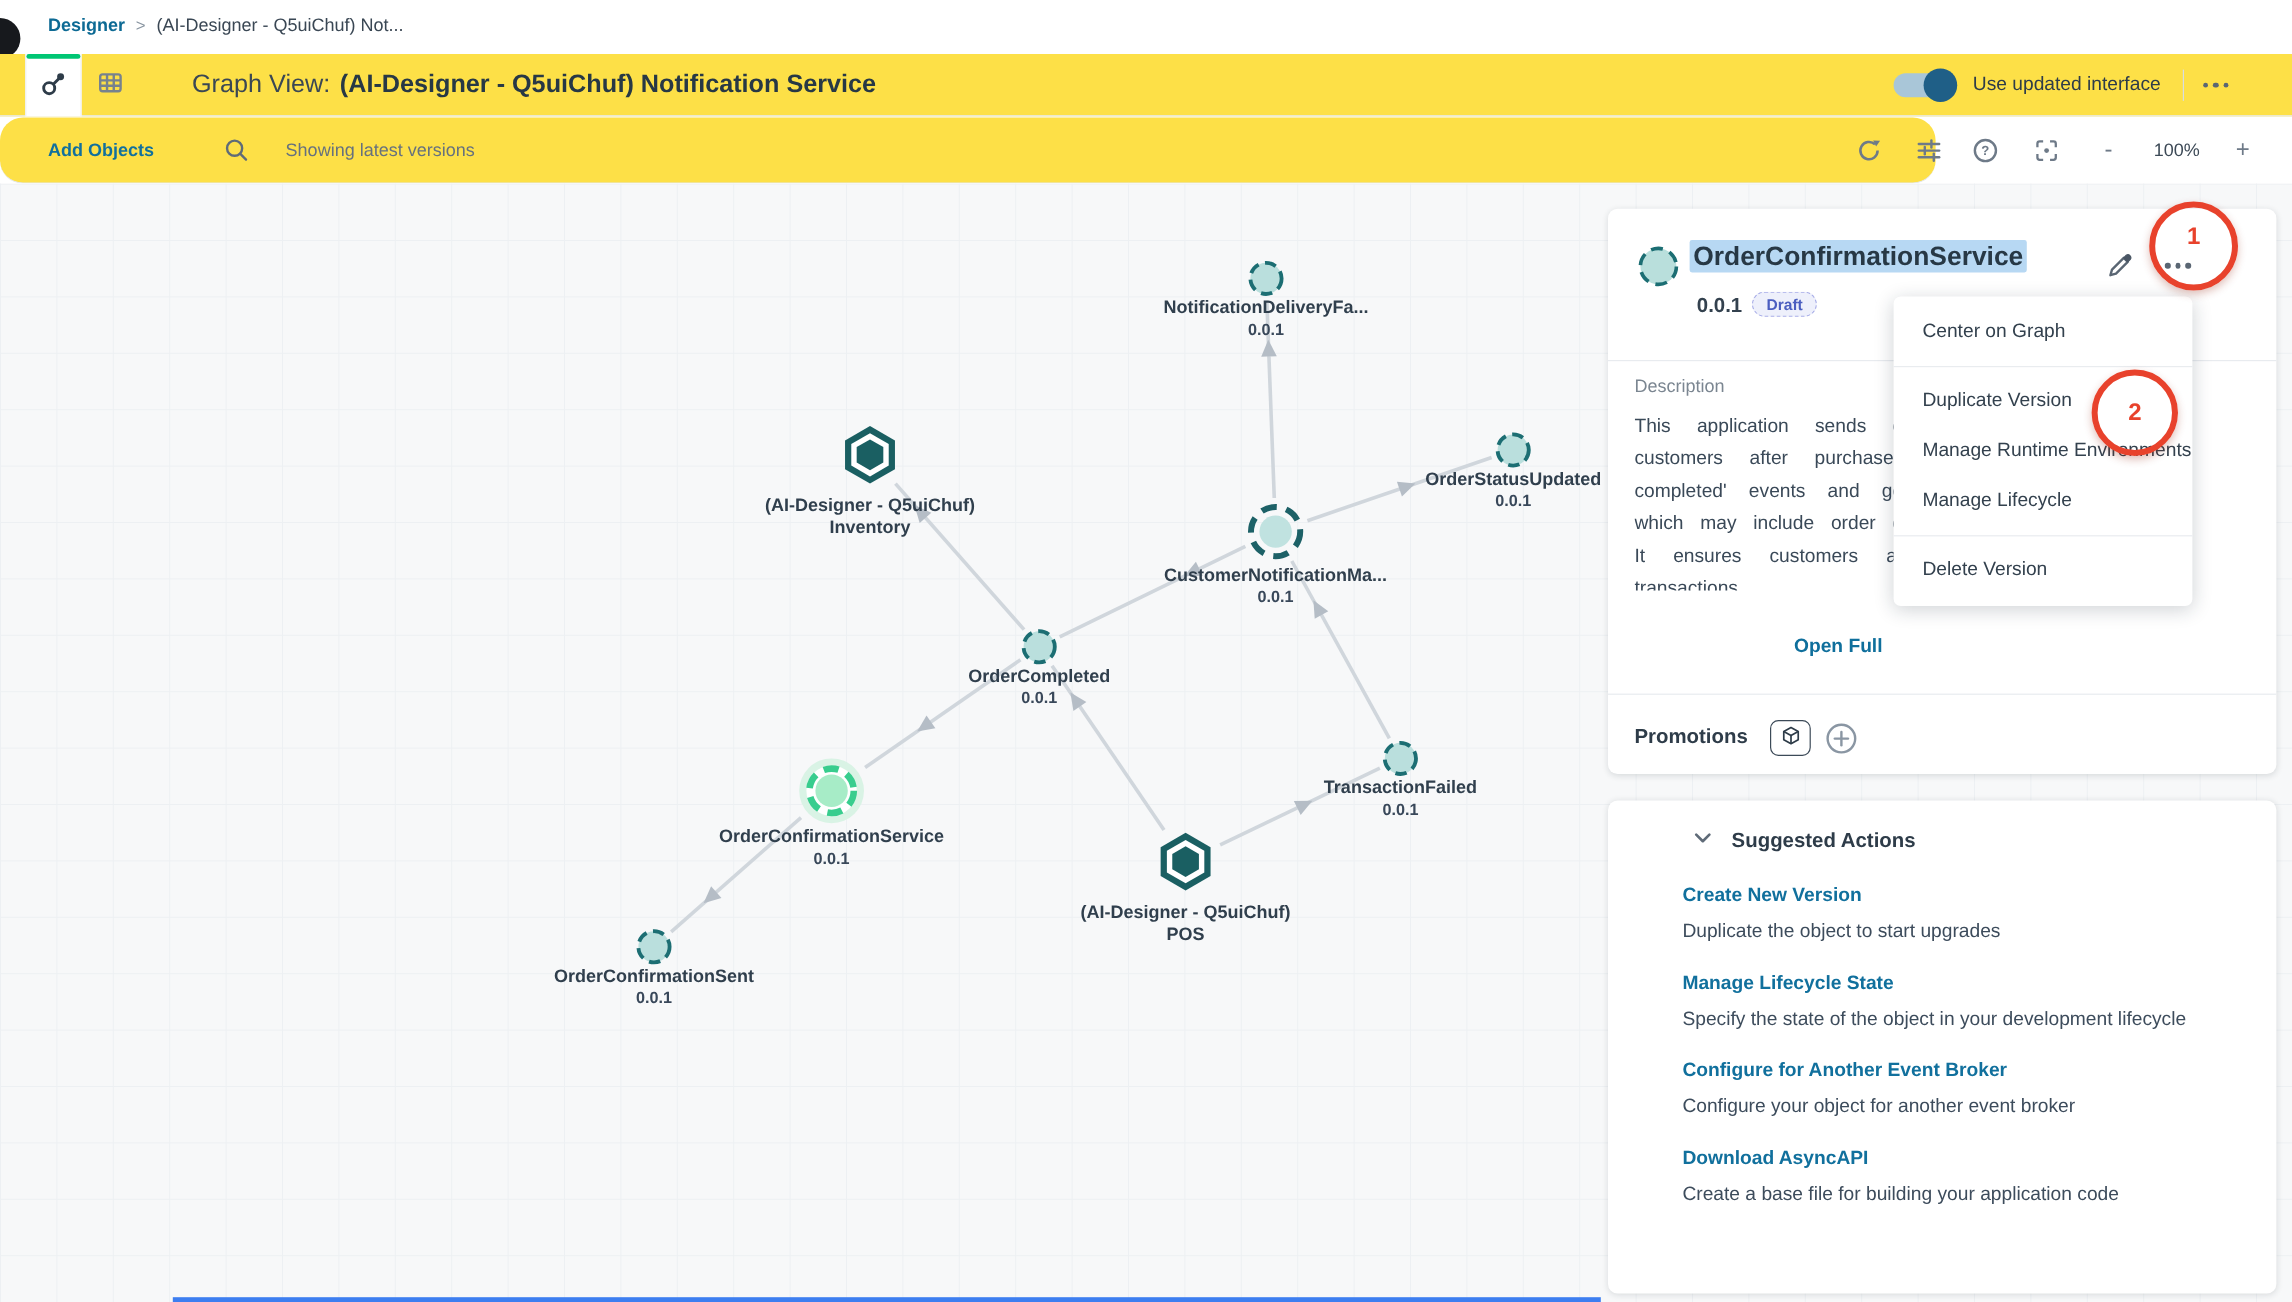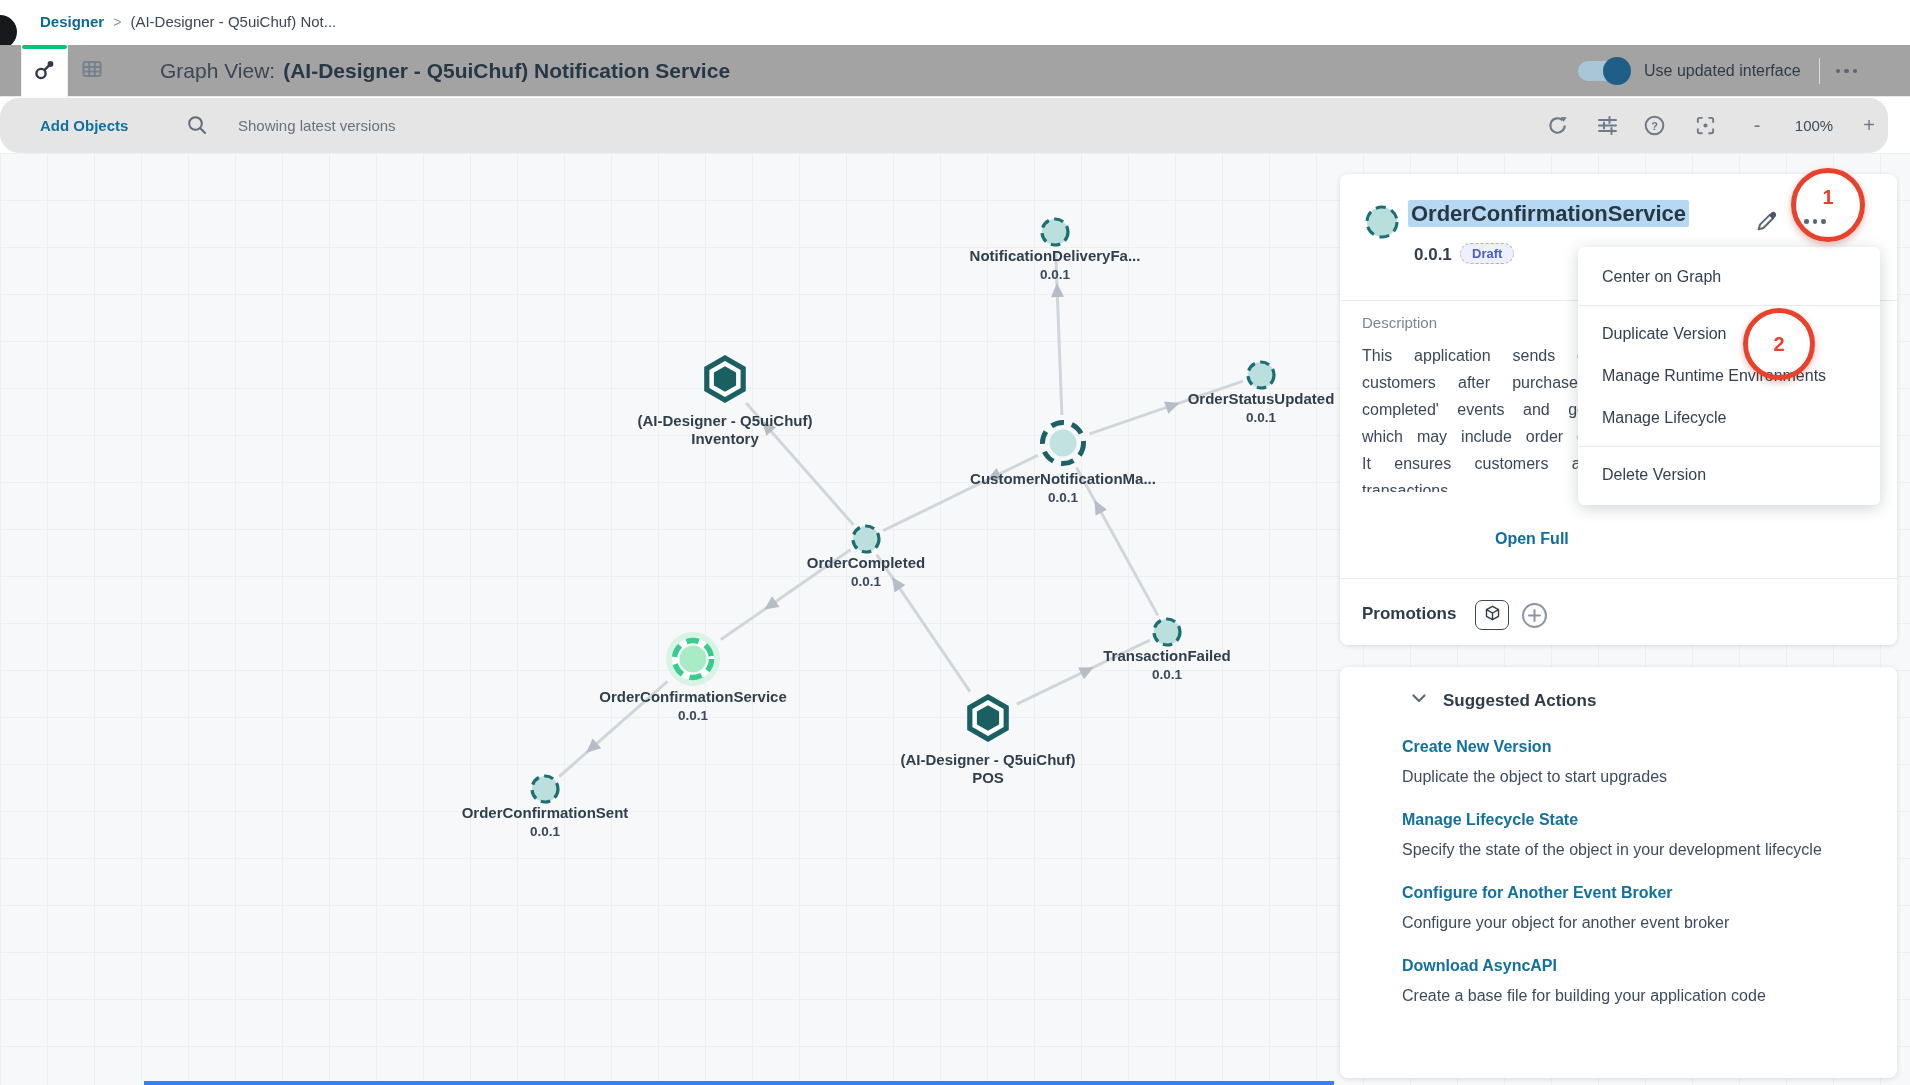--- a/index.html
+++ b/index.html
@@ -7,37 +7,37 @@
   body { font-family:"Liberation Sans", sans-serif; background:#ffffff; color:#2e3c49; position:relative; }
 
   
   .breadcrumb-row { position:absolute; top:0; left:0; width:1910px; height:45px; background:#fff; z-index:4; }
   .avatar-dot { position:absolute; left:-17px; top:15px; width:34px; height:34px; border-radius:50%; background:#17191d; }
   .breadcrumb { position:absolute; left:40px; top:13px; font-size:15px; white-space:nowrap; }
   .breadcrumb .root { color:#0d6a94; font-weight:bold; }
   .breadcrumb .sep { color:#8a96a2; margin:0 9px; font-size:14px; }
   .breadcrumb .current { color:#3a4754; }
 
-  .header-row { position:absolute; top:45px; left:0; width:1910px; height:52px; background:#a3a3a3; border-bottom:1px solid #e8ebee; z-index:4; }
+  .header-row { position:absolute; top:45px; left:0; width:1910px; height:52px; background:#fde047; border-bottom:1px solid #e8ebee; z-index:4; }
   .tabs { position:absolute; left:21px; top:0; height:52px; display:flex; }
   .tab { width:47px; height:52px; display:flex; align-items:center; justify-content:center; position:relative; cursor:pointer; }
   .tab.active { background:#fff; border-left:1px solid #eef1f3; border-right:1px solid #eef1f3; }
   .tab.active::before { content:""; position:absolute; top:0; left:0; right:0; height:4px; background:#00c674; border-radius:2px; }
   .page-title { position:absolute; left:160px; top:0; height:52px; display:flex; align-items:center; font-size:21px; color:#3a4754; white-space:nowrap; }
   .page-title b { color:#273845; margin-left:8px; }
   .toggle-group { position:absolute; top:0; height:52px; left:1578px; display:flex; align-items:center; }
   .toggle { position:relative; width:50px; height:20px; border-radius:10px; background:#a9c6d8; cursor:pointer; }
   .toggle .knob { position:absolute; right:-3px; top:-4px; width:28px; height:28px; border-radius:50%; background:#1f5f87; }
   .toggle-label { margin-left:16px; font-size:16px; color:#2e3c49; }
   .v-divider { width:1px; height:26px; background:#d8dde2; margin-left:18px; }
   .dots { display:flex; gap:4px; align-items:center; cursor:pointer; }
   .dots i { width:4.5px; height:4.5px; border-radius:50%; background:#5a6673; }
   .header-dots { margin-left:16px; }
 
-  .toolbar-row { position:absolute; top:98px; left:0; width:1888px; height:55px; background:#e5e5e5; border-bottom:1px solid #e4e8eb; z-index:4;border-radius:19px; }
+  .toolbar-row { position:absolute; top:98px; left:0; width:1613px; height:55px; background:#fde047; border-bottom:1px solid #e4e8eb; z-index:4;border-radius:19px; }
   .add-objects { position:absolute; left:40px; top:0; height:55px; display:flex; align-items:center; font-size:15px; font-weight:bold; color:#11709d; cursor:pointer; }
   .search-btn { position:absolute; left:186px; top:16px; cursor:pointer; }
   .status-text { position:absolute; left:238px; top:0; height:55px; display:flex; align-items:center; font-size:15px; color:#66717e; }
   .tb-icon { position:absolute; top:16px; cursor:pointer; }
   .zoom-text { position:absolute; left:1790px; top:0; width:48px; height:55px; display:flex; align-items:center; justify-content:center; font-size:15px; font-weight:normal; color:#3d4a57; }
   .zoom-btn { position:absolute; top:0; height:55px; width:22px; display:flex; align-items:center; justify-content:center; font-size:20px; color:#6e7a88; cursor:pointer; }
 
   
   .canvas { position:absolute; top:153px; left:0; width:1910px; height:932px; background-color:#f7f8f9;
     background-image:linear-gradient(to right,#edf0f3 1px,transparent 1px),linear-gradient(to bottom,#edf0f3 1px,transparent 1px);
@@ -71,21 +71,21 @@
   .cube-btn { position:absolute; left:135px; top:426px; width:34px; height:30px; border:1.5px solid #3c4a58; border-radius:7px; display:flex; align-items:center; justify-content:center; cursor:pointer; background:#fff; }
   .plus-btn { position:absolute; left:181px; top:428px; cursor:pointer; }
 
   .sa-heading { display:flex; align-items:center; gap:15px; padding:22px 0 0 30px; font-size:17px; font-weight:bold; color:#2e3c49;margin-left:40px; }
   .sa-items { padding:4px 26px 0 62px; }
   .sa-item { margin-top:22px; }
   .sa-item .sa-title { font-size:16px; font-weight:bold; color:#11709d; cursor:pointer; }
   .sa-item .sa-desc { margin-top:8px; font-size:16px; line-height:25px; color:#3d4c5c; max-width:450px; }
 
   
-  .menu { position:absolute; left:1578px; top:247px; width:302px; background:#fff; border-radius:6px; box-shadow:0 3px 16px rgba(20,35,50,.2); z-index:10; padding:5px 0; }
+  .menu { position:absolute; left:1578px; top:247px; width:249px; background:#fff; border-radius:6px; box-shadow:0 3px 16px rgba(20,35,50,.2); z-index:10; padding:5px 0; }
   .menu .group { padding:4px 0; }
   .menu .m-divider { height:1px; background:#e9ecef; margin:3px 0; }
   .menu .m-item { padding:12px 24px; font-size:16px; color:#33414e; cursor:pointer; white-space:nowrap; }
 
   
   .red-circle { position:absolute; border:5px solid #e8422c; border-radius:50%; z-index:20; box-shadow:0 3px 7px rgba(150,40,20,.3); }
   .rc1 { left:1791px; top:168px; width:74px; height:74px; }
   .rc1 .num { position:absolute; top:13px; left:0; right:0; text-align:center; font-size:20px; font-weight:bold; color:#e8422c; }
   .rc2 { left:1743px; top:308px; width:72px; height:72px; display:flex; align-items:center; justify-content:center; }
   .rc2 .num { font-size:20px; font-weight:bold; color:#e8422c; }

